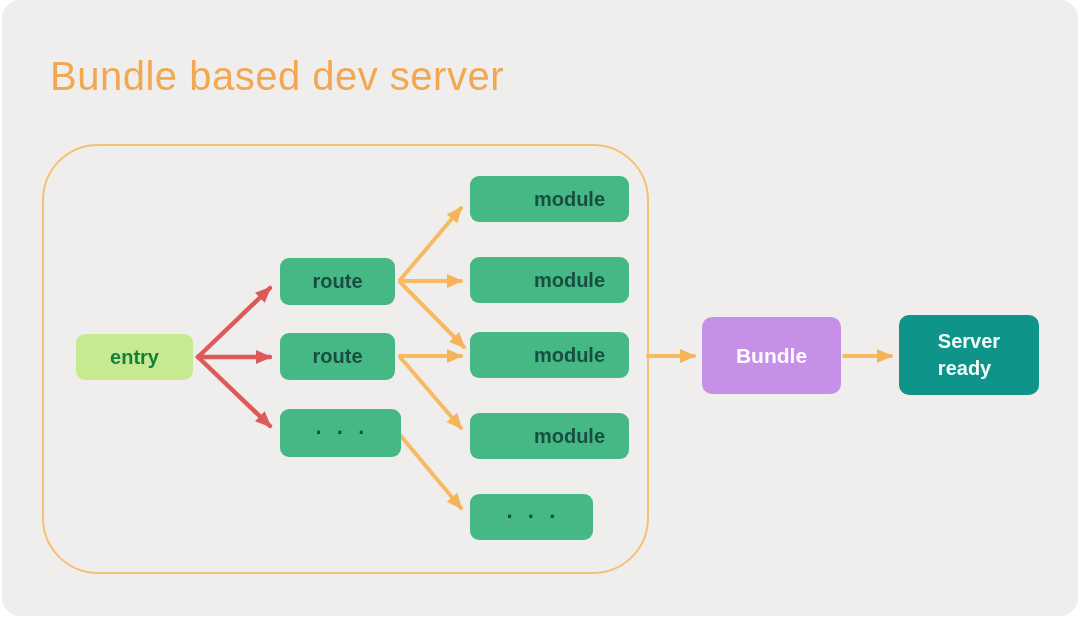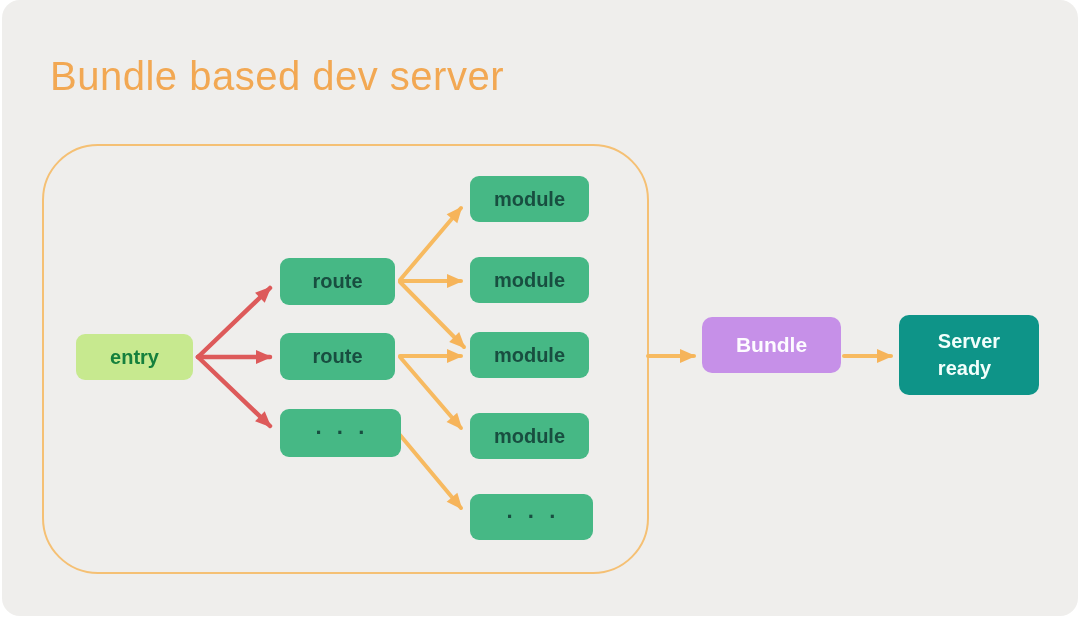--- a/index.html
+++ b/index.html
@@ -70,28 +70,28 @@
   .node.dots {
     font-size: 22px;
     font-weight: 700;
     letter-spacing: 4px;
     padding-left: 4px;
   }
   .route { left: 278px; width: 115px; height: 47px; text-align: center; }
   .route-1 { top: 258px; }
   .route-2 { top: 333px; }
   .route-x { top: 409px; width: 117px; height: 48px; }
-  .module { left: 468px; width: 119px; height: 46px; }
+  .module { left: 468px; width: 119px; height: 46px; padding-left: 40px; }
   .module-1 { top: 176px; }
   .module-2 { top: 257px; }
   .module-3 { top: 332px; }
   .module-4 { top: 413px; }
   .module-x { top: 494px; }
   .node.bundle {
-    left: 700px; top: 317px; width: 139px; height: 56px;
+    left: 700px; top: 317px; width: 139px; height: 77px;
     background: #c690e8;
     color: #fdfbff;
     font-size: 21px;
     border-radius: 10px;
   }
   .node.server {
     left: 897px; top: 315px; width: 140px; height: 80px;
     background: #0e9488;
     color: #f2fffc;
     font-size: 20px;

